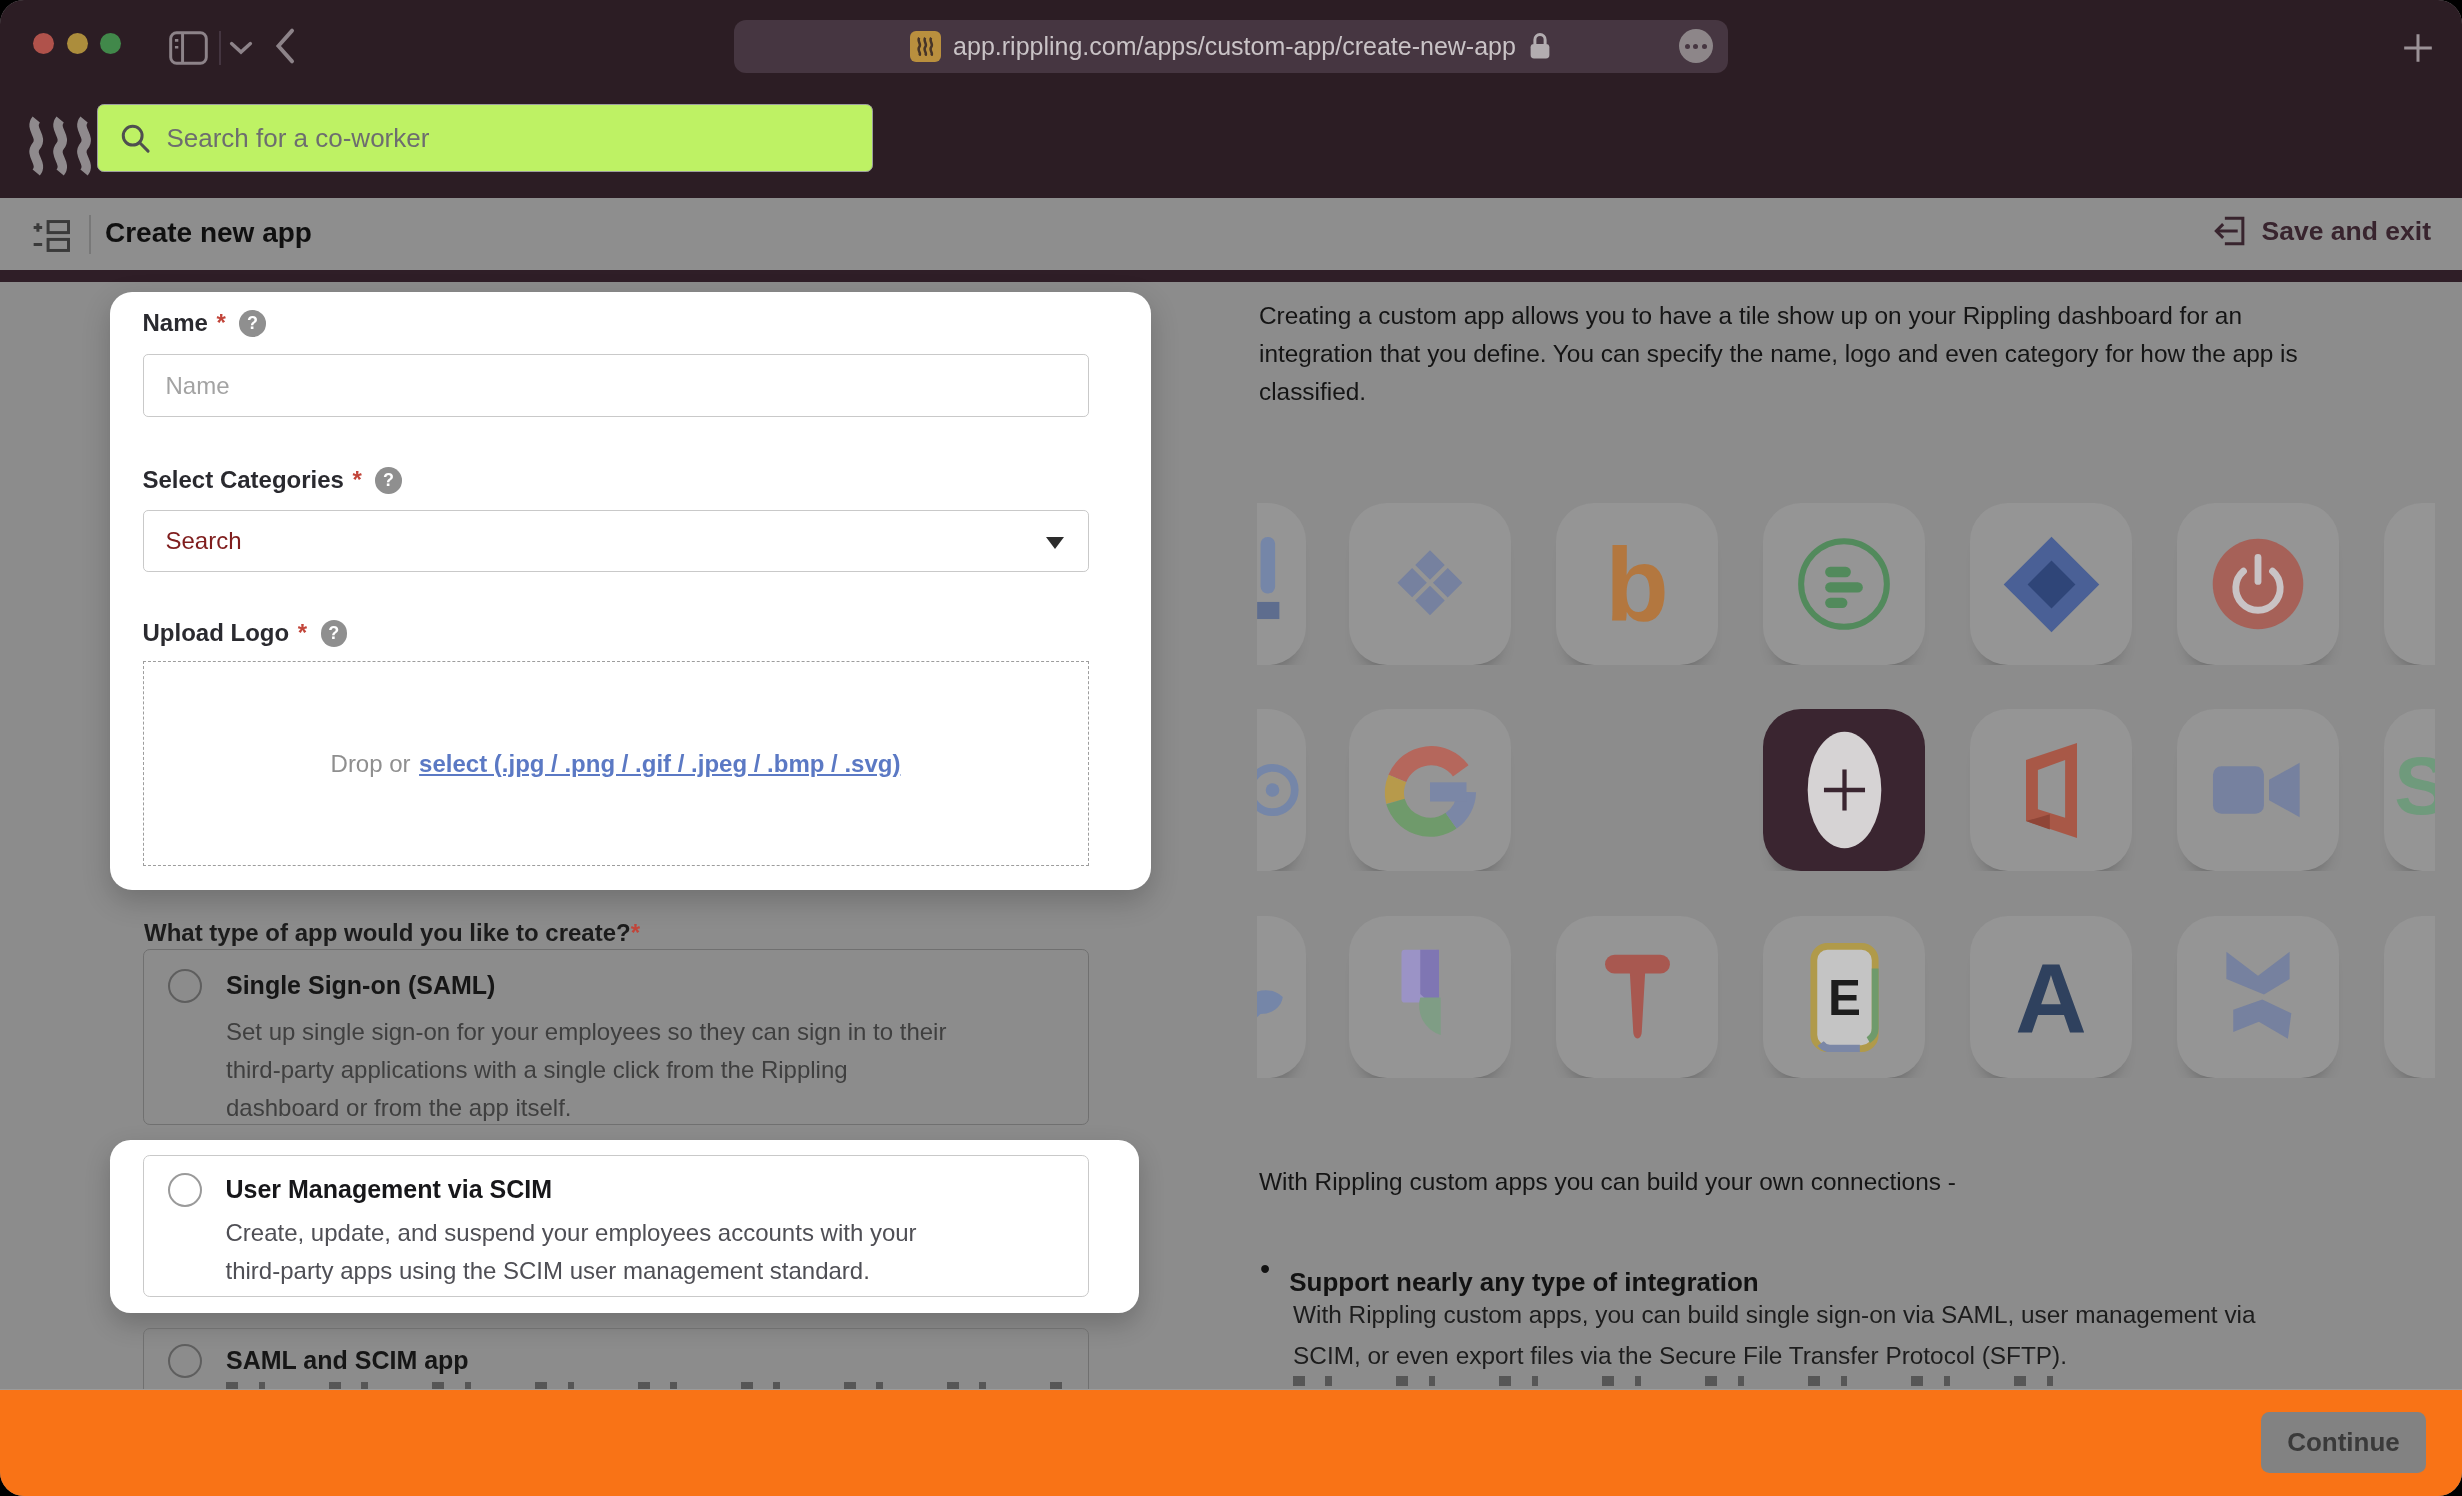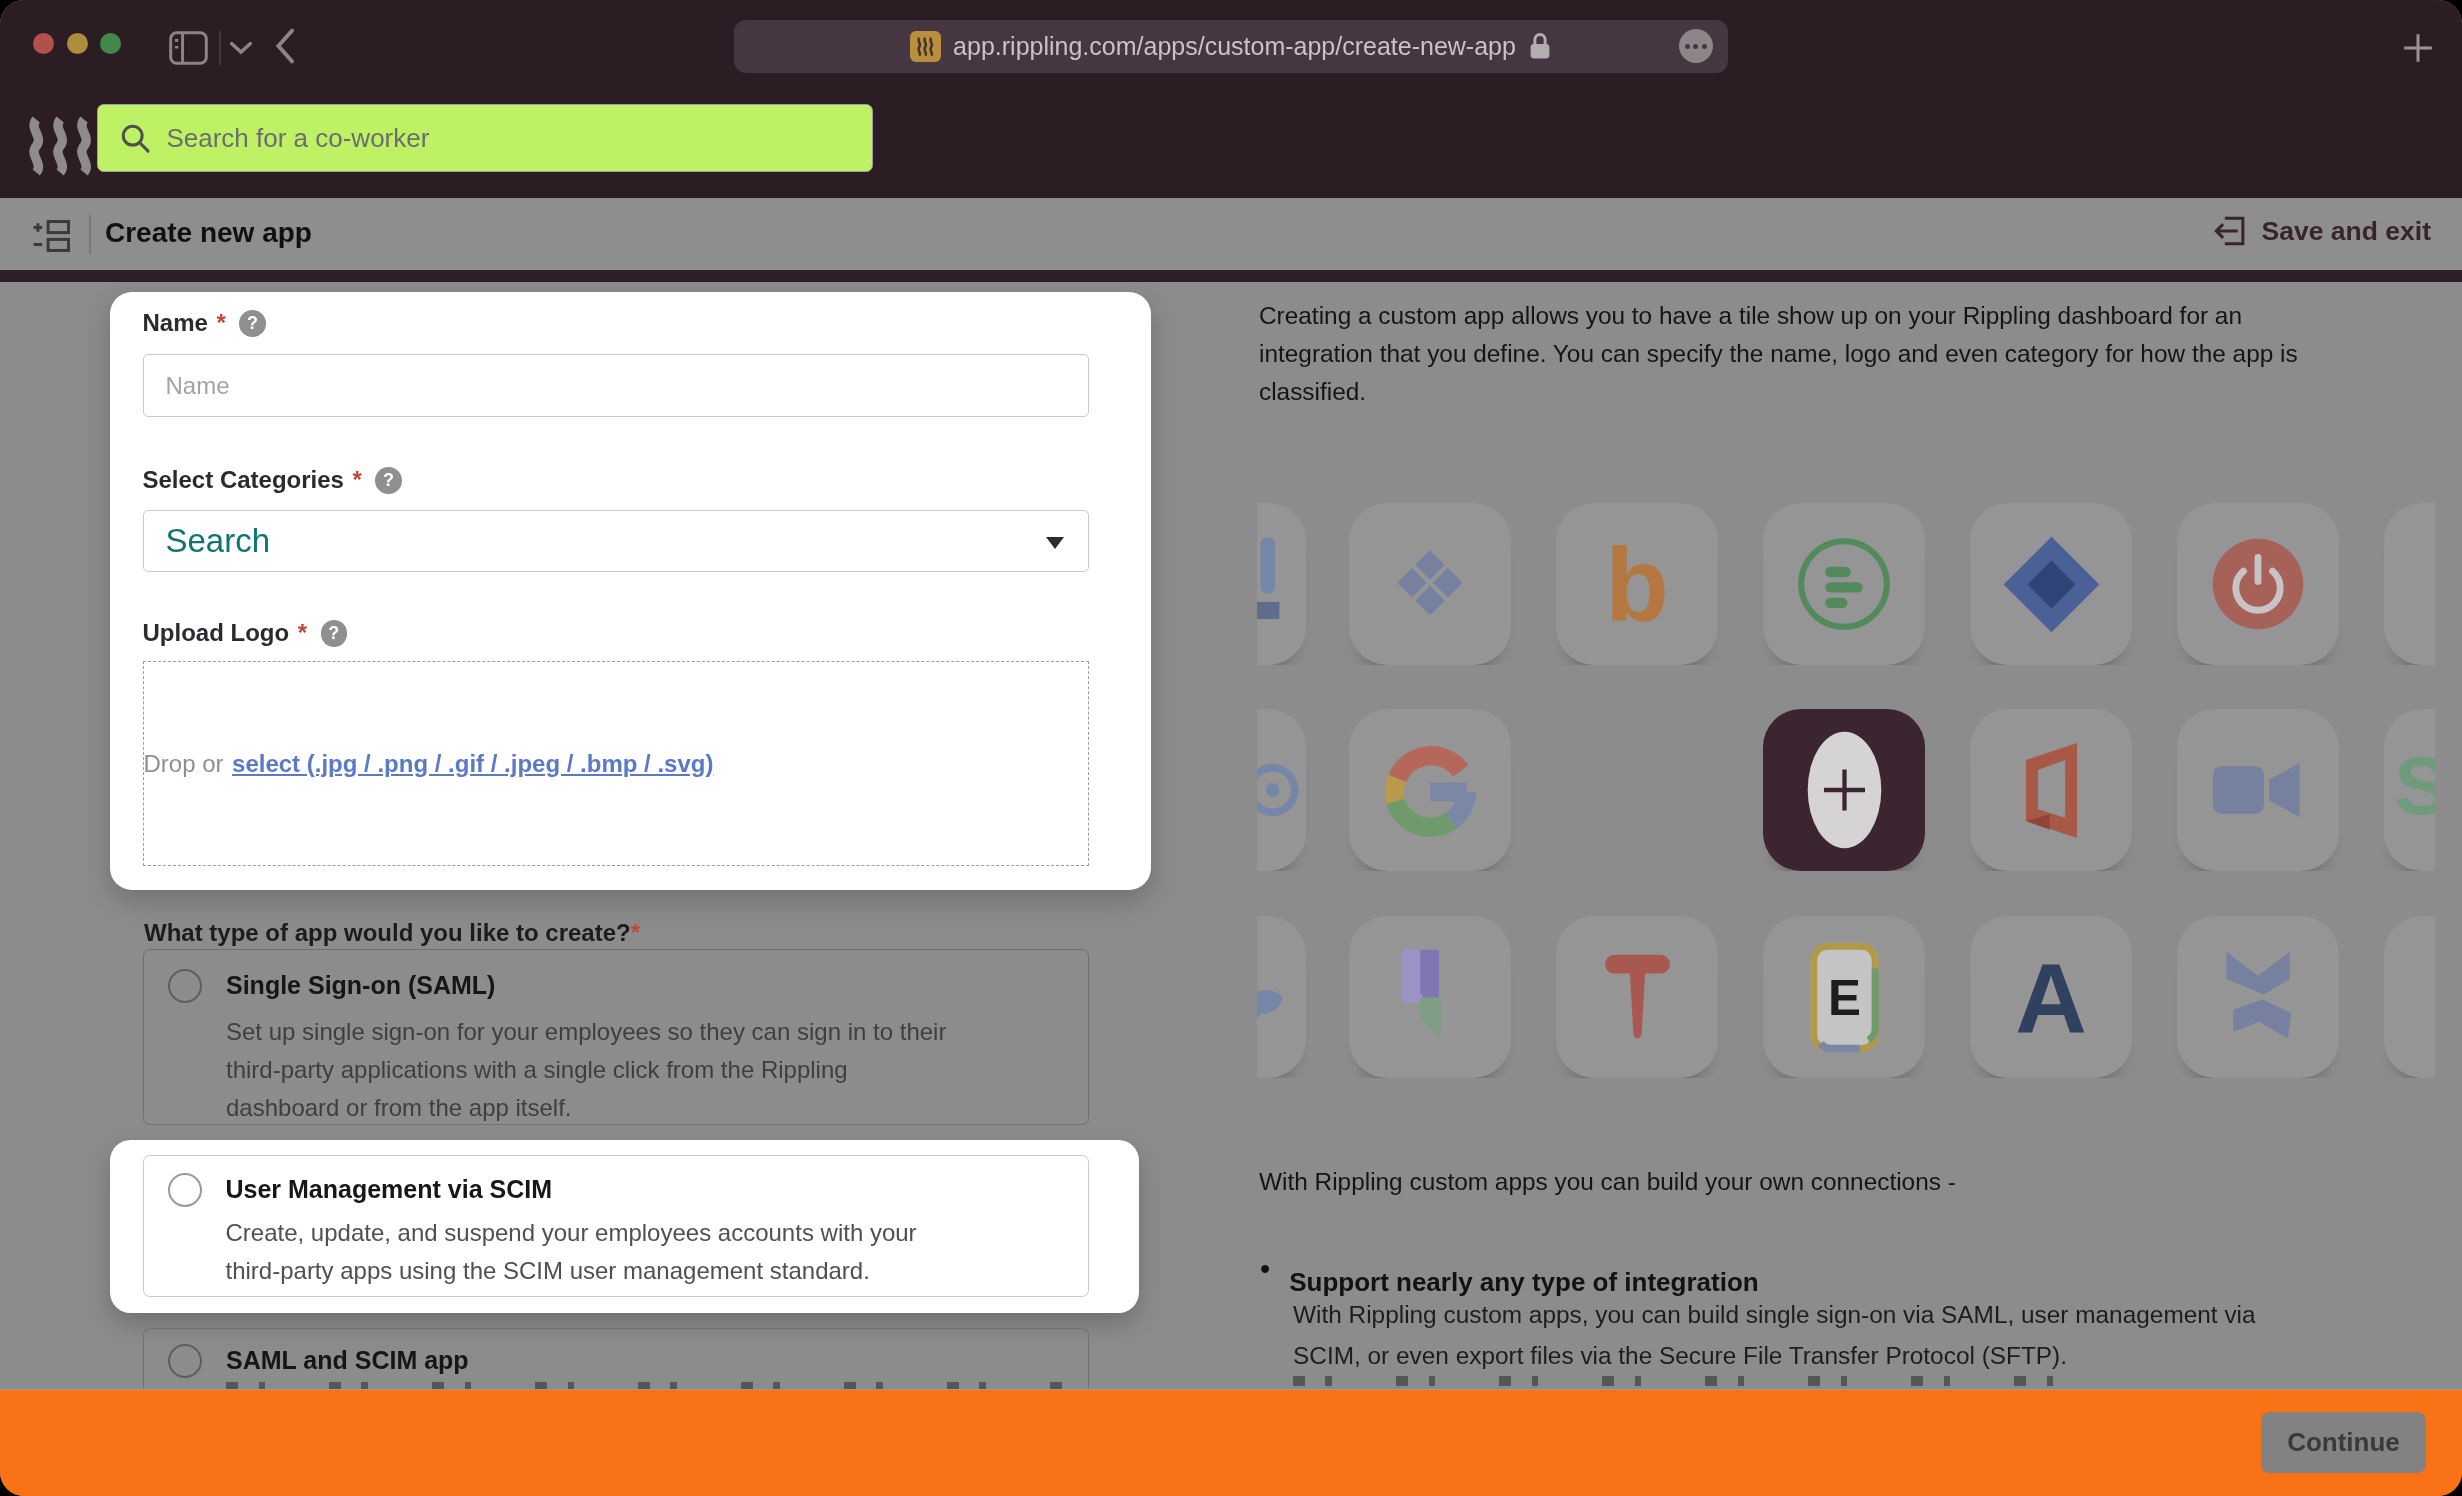--- a/index.html
+++ b/index.html
@@ -36,23 +36,23 @@
   
   .content { position:absolute; left:0; top:282px; width:2407px; height:1106px; background:#8c8c8c; }
 
   .card-a { position:absolute; left:110px; top:10.3px; width:1041px; height:598px; background:#fff; border-radius:22px; box-shadow:0 10.3px 29px rgba(0,0,0,.20); }
   .fld-label { position:absolute; left:32.5px; display:flex; align-items:center; gap:8.5px; font-size:24px; font-weight:700; color:#2a2a2f; }
   .req { color:#c2453a; font-weight:700; }
   .help { width:26.5px; height:26.5px; border-radius:50%; background:#8f8f8f; color:#fff; font-size:18px; font-weight:700; display:flex; align-items:center; justify-content:center; margin-left:5.1px; }
   .txt-input { position:absolute; left:32.5px; width:946px; height:63px; border:1.7px solid #c9c9c9; border-radius:5.1px; font-size:24px; color:#333; padding-left:22px; outline:none; background:#fff; font-family:inherit; }
   .txt-input::placeholder { color:#a3a3a3; }
   .select-box { position:absolute; left:32.5px; width:946px; height:62px; border:1.7px solid #c9c9c9; border-radius:5.1px; display:flex; align-items:center; padding-left:22px; cursor:pointer; background:#fff; }
-  .select-ph { font-size:33px; color:#0f766e; }
+  .select-ph { font-size:24px; color:#7f1d1d; }
   .caret { position:absolute; right:24px; top:26px; width:0; height:0; border-left:9.4px solid transparent; border-right:9.4px solid transparent; border-top:12px solid #2c2c2c; }
-  .dropzone { position:absolute; left:32.5px; top:369px; width:946px; height:205px; border:1.7px dashed #9d9d9d; display:flex; align-items:center; justify-content:flex-start; font-size:24px; }
+  .dropzone { position:absolute; left:32.5px; top:369px; width:946px; height:205px; border:1.7px dashed #9d9d9d; display:flex; align-items:center; justify-content:center; font-size:24px; }
   .drop-prefix { color:#8f8f8f; margin-right:8.5px; }
   .drop-link { color:#5b79c4; text-decoration:underline; font-weight:600; cursor:pointer; }
 
   .type-q { position:absolute; left:144px; top:637px; font-size:24px; font-weight:700; color:#1c1c1c; }
   .opt-card { position:absolute; left:143px; width:946px; border:1.7px solid #707070; border-radius:6.8px; }
   .opt-card.dim { background:transparent; }
   .radio { position:absolute; left:24px; width:34px; height:34px; border-radius:50%; border:2.6px solid #5e5e5e; }
   .opt-title { position:absolute; left:82px; font-size:25px; font-weight:700; color:#161616; }
   .opt-line { position:absolute; left:82px; font-size:24px; color:#3f3f3f; line-height:38px; white-space:nowrap; }
   .scim-wrap { position:absolute; left:110px; top:858px; width:1029px; height:173px; background:#fff; border-radius:20.5px; box-shadow:0 10.3px 26px rgba(0,0,0,.20); }

